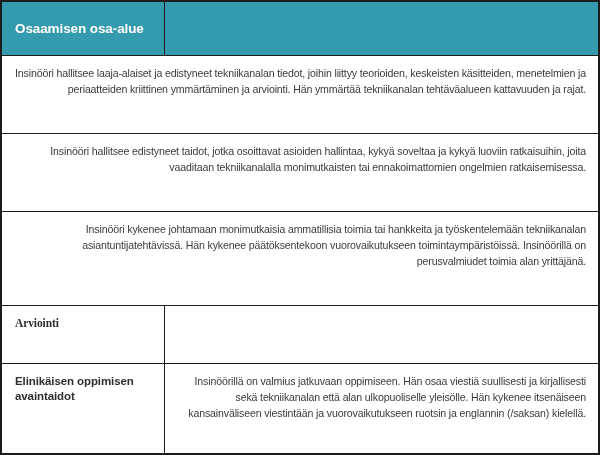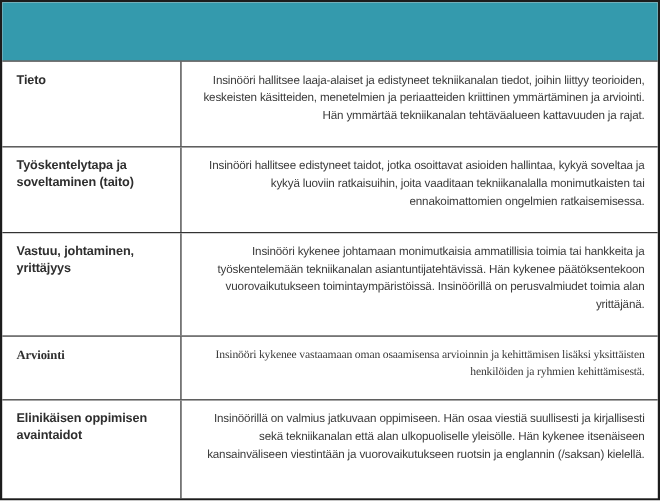--- a/index.html
+++ b/index.html
@@ -45,40 +45,37 @@
     color:var(--body-text);letter-spacing:-0.15px;
     text-align:right;
   }
 </style>
 </head>
 <body>
 
 <div class="tbl">
 
   <div class="row header">
+    <div class="c1">Osaamisen osa-alue</div>
   </div>
 
   <div class="row r0">
-    <div class="c1 label">Tieto</div>
     <div class="c2 desc">Insinööri hallitsee laaja-alaiset ja edistyneet tekniikanalan tiedot, joihin liittyy teorioiden, keskeisten käsitteiden, menetelmien ja periaatteiden kriittinen ymmärtäminen ja arviointi. Hän ymmärtää tekniikanalan tehtäväalueen kattavuuden ja rajat.</div>
   </div>
 
   <div class="row r1">
-    <div class="c1 label">Työskentelytapa ja soveltaminen (taito)</div>
     <div class="c2 desc">Insinööri hallitsee edistyneet taidot, jotka osoittavat asioiden hallintaa, kykyä soveltaa ja kykyä luoviin ratkaisuihin, joita vaaditaan tekniikanalalla monimutkaisten tai ennakoimattomien ongelmien ratkaisemisessa.</div>
   </div>
 
   <div class="row r2">
-    <div class="c1 label">Vastuu, johtaminen, yrittäjyys</div>
     <div class="c2 desc">Insinööri kykenee johtamaan monimutkaisia ammatillisia toimia tai hankkeita ja työskentelemään tekniikanalan asiantuntijatehtävissä. Hän kykenee päätöksentekoon vuorovaikutukseen toimintaympäristöissä. Insinöörillä on perusvalmiudet toimia alan yrittäjänä.</div>
   </div>
 
   <div class="row r3">
     <div class="c1 label">Arviointi</div>
-    <div class="c2 desc">Insinööri kykenee vastaamaan oman osaamisensa arvioinnin ja kehittämisen lisäksi yksittäisten henkilöiden ja ryhmien kehittämisestä.</div>
   </div>
 
   <div class="row r4">
     <div class="c1 label">Elinikäisen oppimisen avaintaidot</div>
     <div class="c2 desc">Insinöörillä on valmius jatkuvaan oppimiseen. Hän osaa viestiä suullisesti ja kirjallisesti sekä tekniikanalan että alan ulkopuoliselle yleisölle. Hän kykenee itsenäiseen kansainväliseen viestintään ja vuorovaikutukseen ruotsin ja englannin (/saksan) kielellä.</div>
   </div>
 
 </div>
 
 </body></html>

